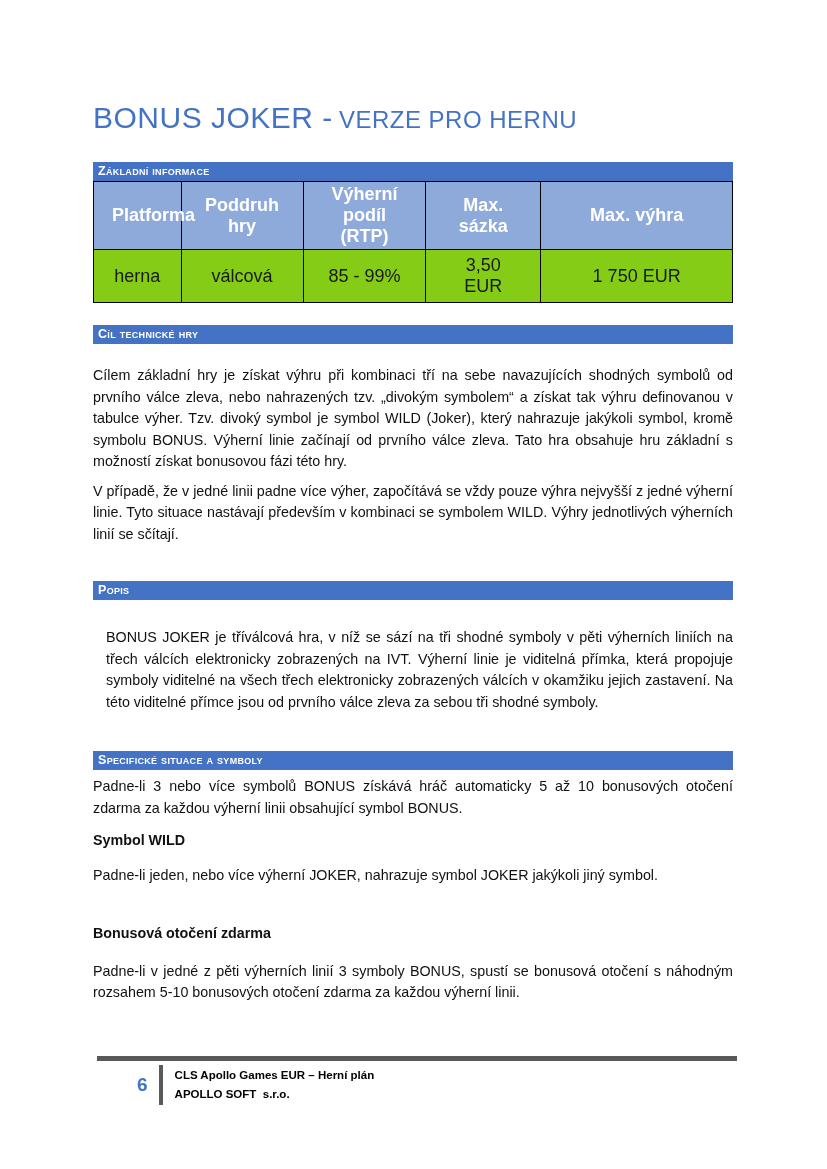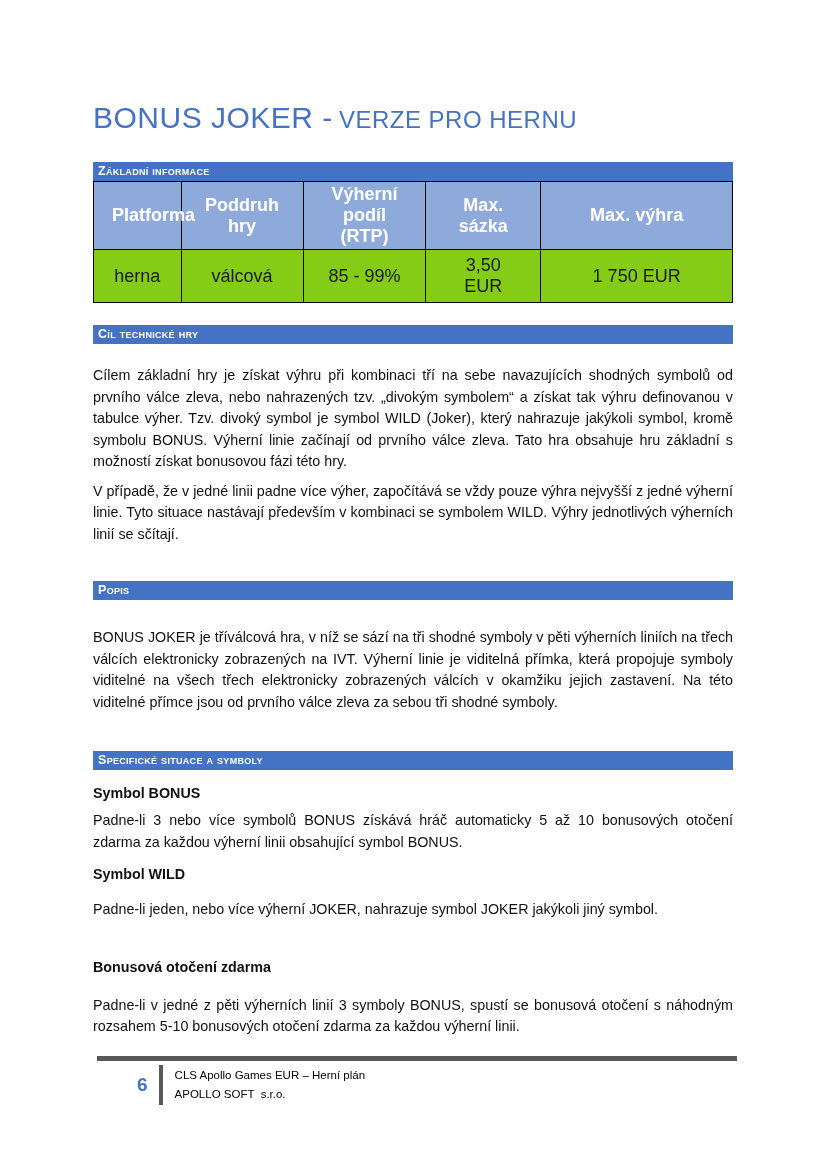--- a/index.html
+++ b/index.html
@@ -80,21 +80,21 @@
   
   .body-text {
     margin: 0;
     font-size: 14.3px;
     line-height: 21.5px;
     text-align: justify;
     color: #111111;
   }
   .p-goal-1  { margin-top: 21px; }
   .p-goal-2  { margin-top: 8px; }
-  .p-popis   { margin-top: 27px; }
+  .p-popis   { margin-top: 27px; margin-left: 13px; }
   .p-bonus   { margin-top: 6px; }
   .p-wild    { margin-top: 14px; }
   .p-spins   { margin-top: 17px; }
   .subhead {
     margin: 0;
     font-size: 14.3px;
     font-weight: 700;
     line-height: 21px;
     color: #111111;
   }
@@ -127,21 +127,21 @@
     width: 4px;
     height: 40px;
     background: var(--footer-gray, #595959);
     margin: 0 12px 0 11px;
   }
   .footer-text {
     font-size: 11.5px;
     line-height: 19px;
     color: #000000;
   }
-  .pre { white-space: pre-wrap; }
+  .pre { white-space: pre-wrap; font-weight: bold; }
 </style>
 </head>
 <body>
 
 <div class="page">
   <div class="content">
 
     <h1 class="title"><span class="title-main">BONUS JOKER -</span><span class="title-sub">VERZE PRO HERNU</span></h1>
 
     <div class="section-bar mt-basic">Základní informace</div>
@@ -176,21 +176,20 @@
 
     <div class="section-bar mt-goal">Cíl technické hry</div>
     <p class="body-text p-goal-1">Cílem základní hry je získat výhru při kombinaci tří na sebe navazujících shodných symbolů od prvního válce zleva, nebo nahrazených tzv. „divokým symbolem“ a získat tak výhru definovanou v tabulce výher. Tzv. divoký symbol je symbol WILD (Joker), který nahrazuje jakýkoli symbol, kromě symbolu BONUS. Výherní linie začínají od prvního válce zleva. Tato hra obsahuje hru základní s možností získat bonusovou fázi této hry.</p>
     <p class="body-text p-goal-2">V případě, že v jedné linii padne více výher, započítává se vždy pouze výhra nejvyšší z jedné výherní linie. Tyto situace nastávají především v kombinaci se symbolem WILD. Výhry jednotlivých výherních linií se sčítají.</p>
 
     <div class="section-bar mt-popis">Popis</div>
     <p class="body-text p-popis">BONUS JOKER je tříválcová hra, v níž se sází na tři shodné symboly v pěti výherních liniích na třech válcích elektronicky zobrazených na IVT. Výherní linie je viditelná přímka, která propojuje symboly viditelné na všech třech elektronicky zobrazených válcích v okamžiku jejich zastavení. Na této viditelné přímce jsou od prvního válce zleva za sebou tři shodné symboly.</p>
 
     <div class="section-bar mt-spec">Specifické situace a symboly</div>
 
-    <h3 class="subhead h-bonus">Symbol BONUS</h3>
     <p class="body-text p-bonus">Padne-li 3 nebo více symbolů BONUS získává hráč automaticky 5 až 10 bonusových otočení zdarma za každou výherní linii obsahující symbol BONUS.</p>
 
     <h3 class="subhead h-wild">Symbol WILD</h3>
     <p class="body-text p-wild">Padne-li jeden, nebo více výherní JOKER, nahrazuje symbol JOKER jakýkoli jiný symbol.</p>
 
     <h3 class="subhead h-spins">Bonusová otočení zdarma</h3>
     <p class="body-text p-spins">Padne-li v jedné z pěti výherních linií 3 symboly BONUS, spustí se bonusová otočení s náhodným rozsahem 5-10 bonusových otočení zdarma za každou výherní linii.</p>
 
   </div>
 

